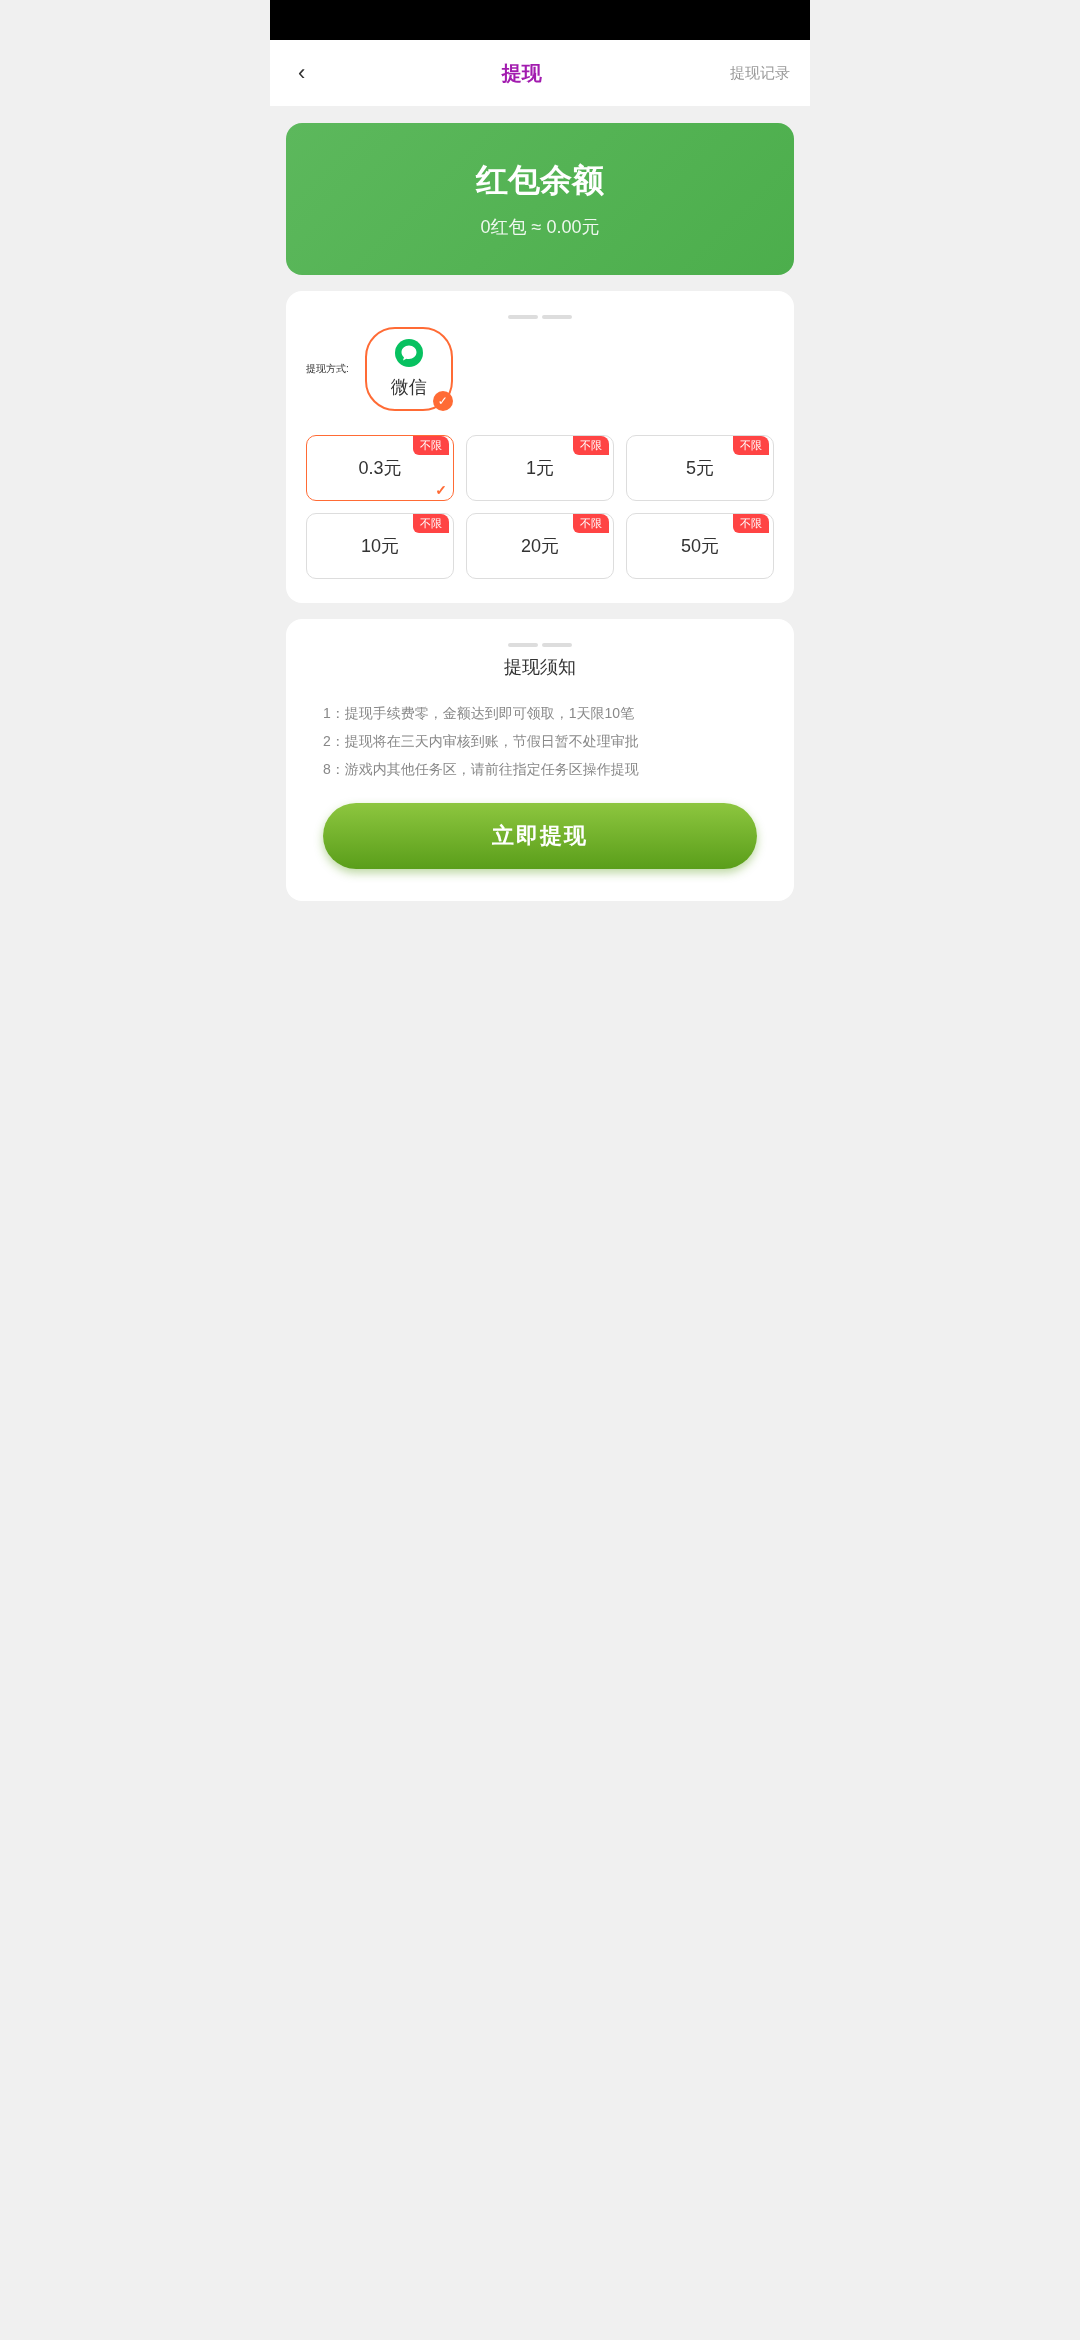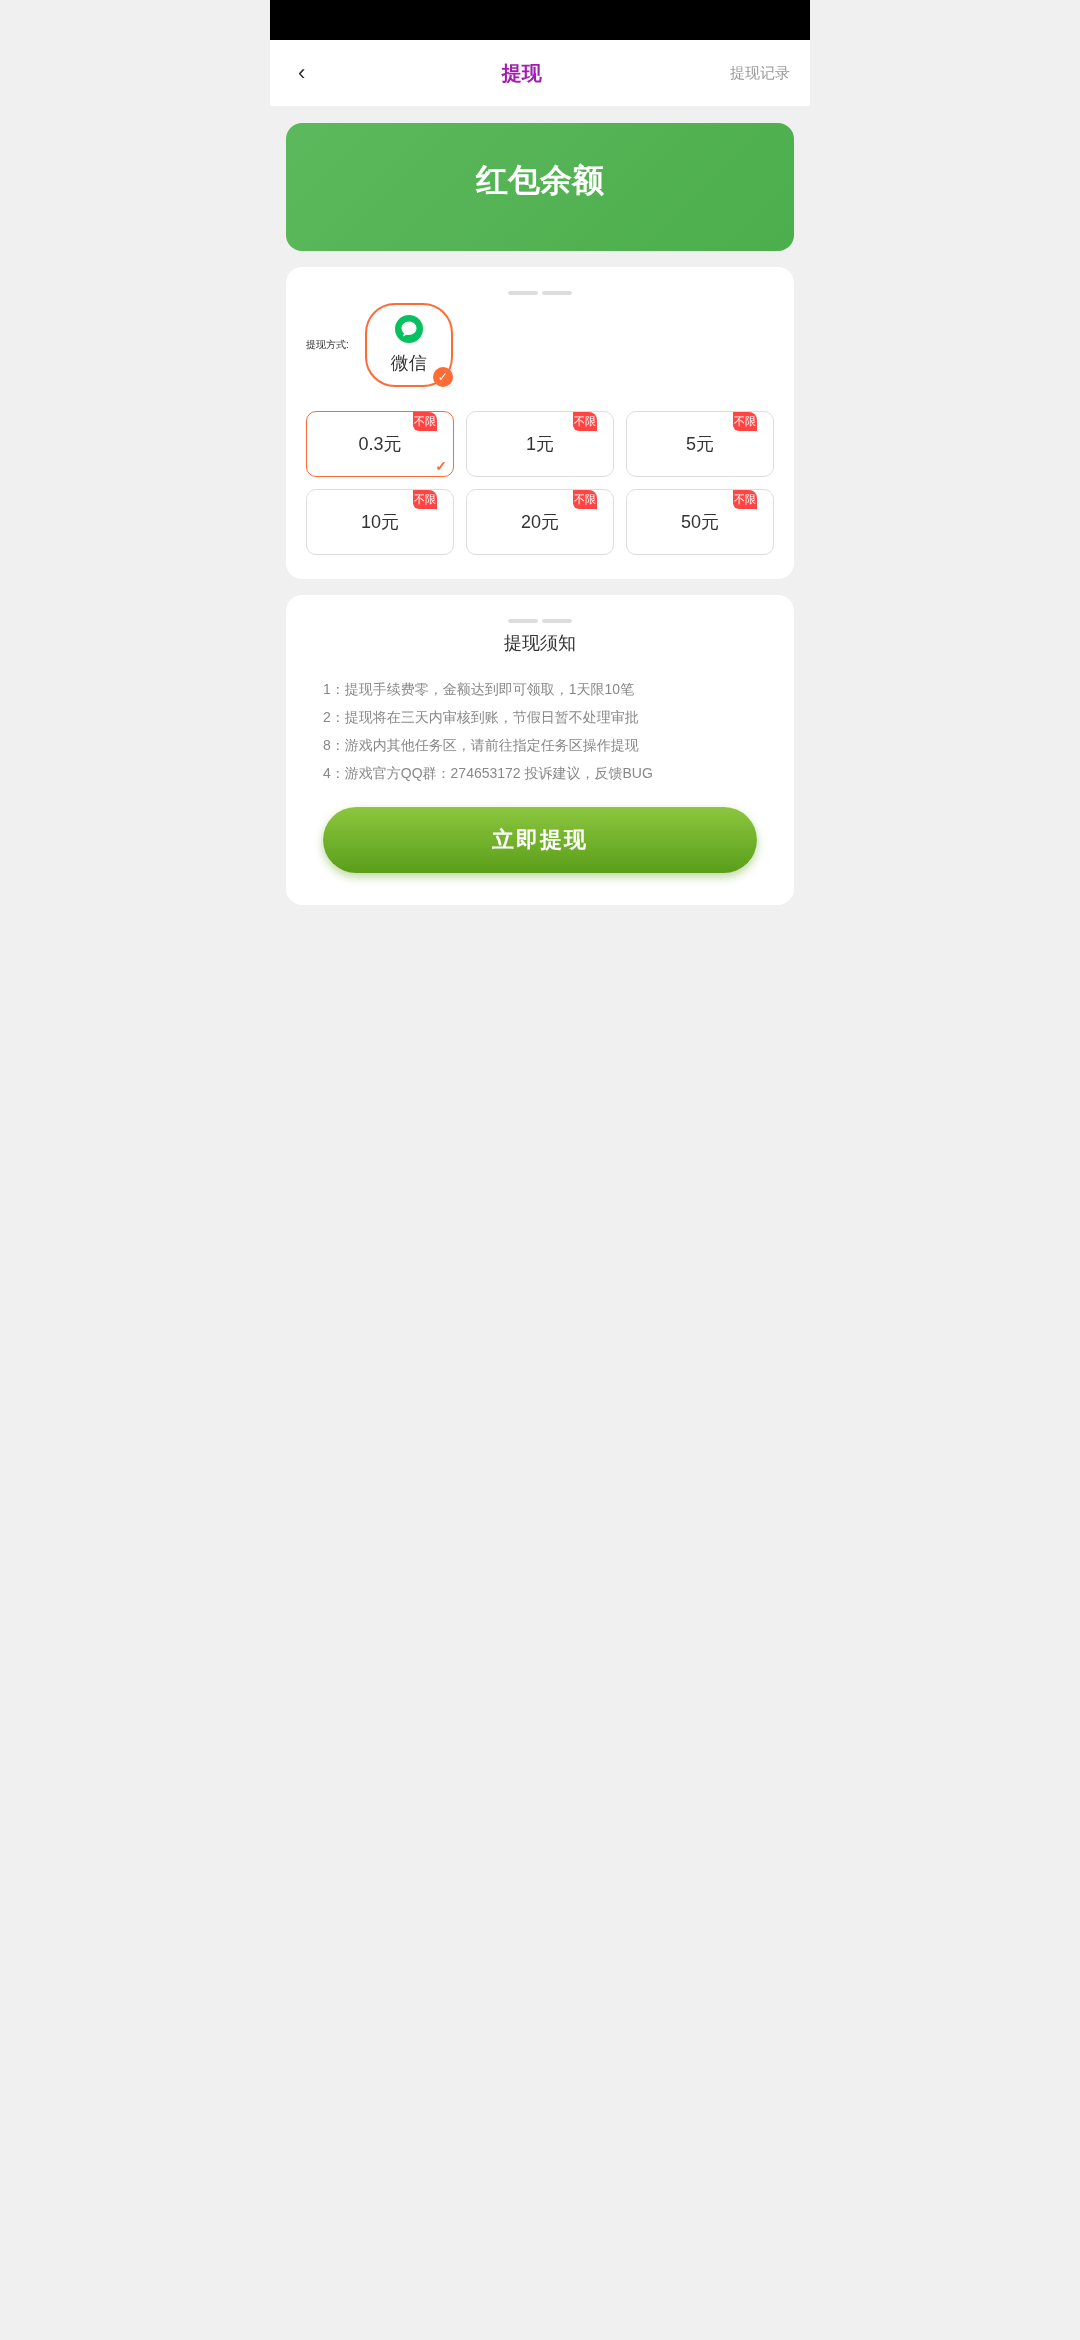--- a/index.html
+++ b/index.html
@@ -167,25 +167,25 @@
       bottom: 2px;
       right: 6px;
       color: #ff6b35;
       font-size: 14px;
       font-weight: bold;
     }
 
     .amount-badge {
       position: absolute;
       top: 0;
-      right: 16px;
+      right: 4px;
       background: #ff4444;
       color: #fff;
       font-size: 11px;
-      padding: 2px 1px;
+      padding: 2px 7px;
       border-radius: 0 8px 0 6px;
     }
 
     .notice-card {
       background: #fff;
       margin: 16px 16px 0 16px;
       border-radius: 16px;
       padding: 24px 37px;
     }
 
@@ -243,20 +243,21 @@
 <div class="status-bar"></div>
 
 <div class="header">
   <span class="header-back">‹</span>
   <span class="header-title">提现</span>
   <span class="header-record">提现记录</span>
 </div>
 
 <div class="green-card">
   <div class="green-card-title">红包余额</div>
+  <div class="green-card-subtitle">0红包 ≈ 0.00元</div>
 </div>
 
 <div class="white-card">
   <div class="divider-dots">
     <div class="divider-dot"></div>
     <div class="divider-dot"></div>
   </div>
 
   <div class="withdraw-method-row">
     <span class="withdraw-method-label">提现方式:</span>
@@ -303,18 +304,17 @@
 <div class="notice-card">
   <div class="divider-dots">
     <div class="divider-dot"></div>
     <div class="divider-dot"></div>
   </div>
 
   <div class="notice-title">提现须知</div>
   <div class="notice-item">1：提现手续费零，金额达到即可领取，1天限10笔</div>
   <div class="notice-item">2：提现将在三天内审核到账，节假日暂不处理审批</div>
   <div class="notice-item">8：游戏内其他任务区，请前往指定任务区操作提现</div>
-  <div class="notice-item">4：游戏官方QQ群：274653172 投诉建议，反馈BUG</div>
 
   <button class="submit-btn">立即提现</button>
 </div>
 
 <div class="bottom-space"></div>
 
 </body></html>

